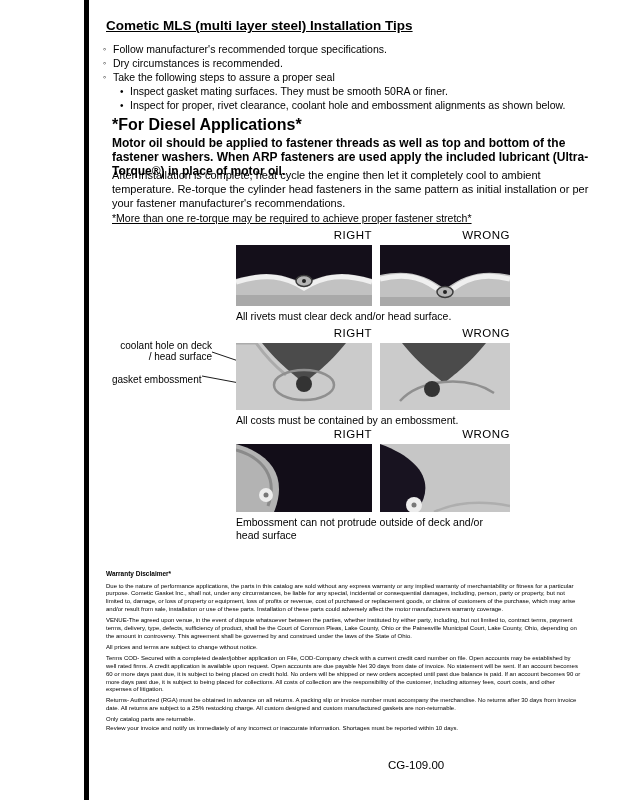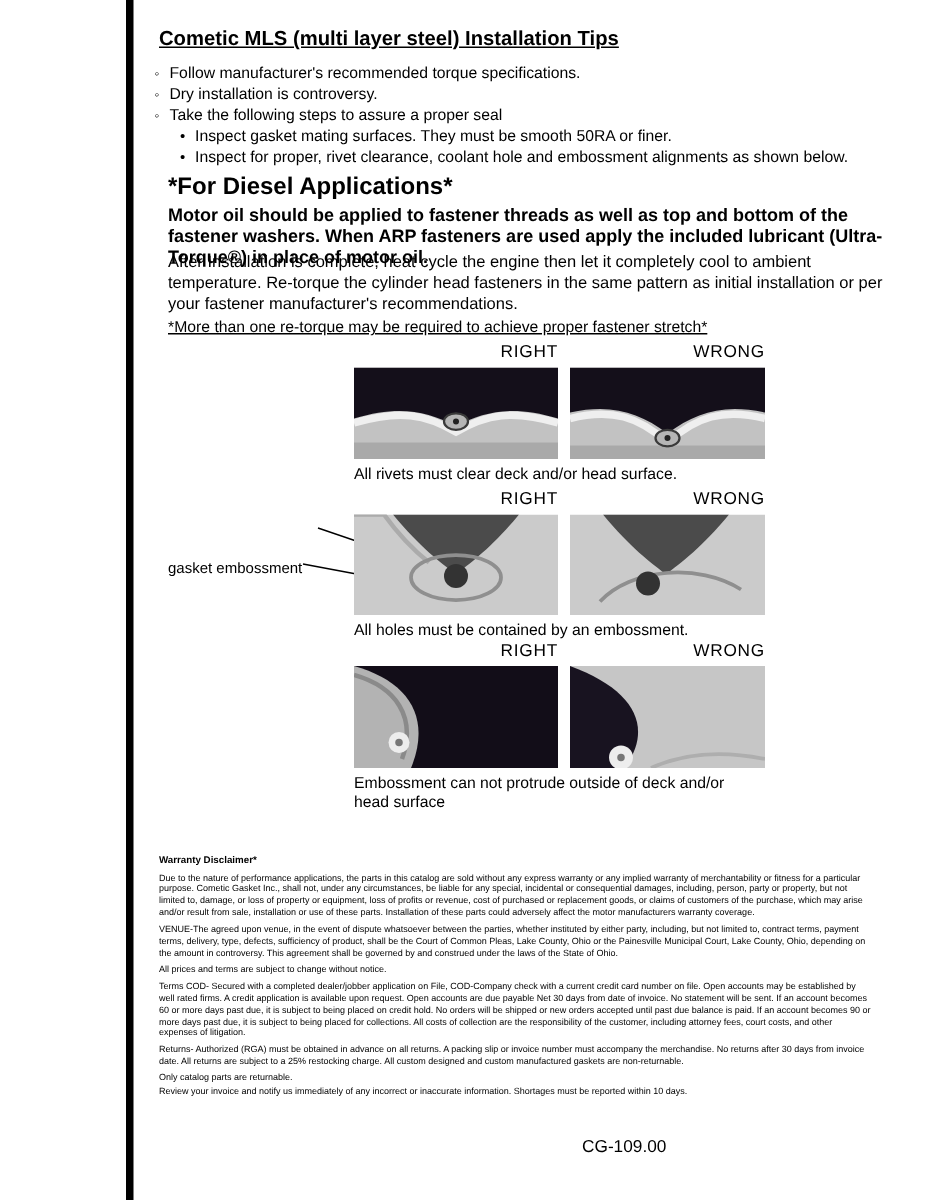--- a/index.html
+++ b/index.html
@@ -46,21 +46,21 @@
 
   <div class="title">Cometic MLS (multi layer steel) Installation Tips</div>
 
   <div class="tips">
     <div class="bullet-row">
       <span class="marker">◦</span>
       <span>Follow manufacturer's recommended torque specifications.</span>
     </div>
     <div class="bullet-row">
       <span class="marker">◦</span>
-      <span>Dry installation is controversy.</span>
+      <span>Dry circumstances is recommended.</span>
     </div>
     <div class="bullet-row">
       <span class="marker">◦</span>
       <span>Take the following steps to assure a proper seal</span>
     </div>
     <div class="bullet-row sub">
       <span class="marker">•</span>
       <span>Inspect gasket mating surfaces.  They must be smooth 50RA or finer.</span>
     </div>
     <div class="bullet-row sub">
@@ -93,20 +93,21 @@
       <path d="M0,34 C28,27 46,33 65,50 C84,33 102,27 130,34" fill="none" stroke="#efefef" stroke-width="5"></path>
       <path d="M0,0 H130 V30 C102,24 84,30 65,44 C46,30 28,24 0,30 Z" fill="#140f1a"></path>
       <ellipse cx="65" cy="47" rx="8" ry="5.5" fill="#b5b5b5" stroke="#3a3a3a" stroke-width="1.5"></ellipse>
       <circle cx="65" cy="47" r="2" fill="#222"></circle>
     </svg>
   </div>
   <div class="caption nowrap" style="left:236px; top:310px;">All rivets must clear deck and/or head surface.</div>
 
   <div class="dlabel" style="left:236px; top:327px; width:136px;">RIGHT</div>
   <div class="dlabel" style="left:380px; top:327px; width:130px;">WRONG</div>
+  <div class="ann1">coolant hole on deck / head surface</div>
   <div class="ann2">gasket embossment</div>
   <svg class="ann-lines" width="112" height="48" viewBox="0 0 112 48">
     <line x1="16" y1="6" x2="104" y2="36" stroke="#000" stroke-width="0.9"></line>
     <line x1="6" y1="30" x2="70" y2="42" stroke="#000" stroke-width="0.9"></line>
   </svg>
   <div class="panel" style="left:236px; top:343px;">
     <svg width="136" height="67" viewBox="0 0 136 67">
       <rect width="136" height="67" fill="#cbcbcb"></rect>
       <path d="M0,0 H20 C30,14 40,24 50,32" fill="none" stroke="#ababab" stroke-width="3"></path>
       <path d="M26,0 C44,22 58,32 68,40 C78,32 92,22 110,0 Z" fill="#4b4b4b"></path>
@@ -115,21 +116,21 @@
     </svg>
   </div>
   <div class="panel" style="left:380px; top:343px;">
     <svg width="130" height="67" viewBox="0 0 130 67">
       <rect width="130" height="67" fill="#cbcbcb"></rect>
       <path d="M22,0 C40,22 54,32 64,40 C74,32 88,22 106,0 Z" fill="#4b4b4b"></path>
       <path d="M20,58 C40,36 86,32 114,50" fill="none" stroke="#8f8f8f" stroke-width="2.5"></path>
       <circle cx="52" cy="46" r="8" fill="#333"></circle>
     </svg>
   </div>
-  <div class="caption nowrap" style="left:236px; top:414px;">All holes must be contained by an embossment.</div>
+  <div class="caption nowrap" style="left:236px; top:414px;">All costs must be contained by an embossment.</div>
 
   <div class="dlabel" style="left:236px; top:428px; width:136px;">RIGHT</div>
   <div class="dlabel" style="left:380px; top:428px; width:130px;">WRONG</div>
   <div class="panel" style="left:236px; top:444px;">
     <svg width="136" height="68" viewBox="0 0 136 68">
       <rect width="136" height="68" fill="#120d18"></rect>
       <path d="M0,0 C36,10 52,34 38,68 H0 Z" fill="#b3b3b3"></path>
       <path d="M0,6 C28,14 42,34 32,62" fill="none" stroke="#8a8a8a" stroke-width="3"></path>
       <circle cx="30" cy="51" r="7" fill="#ededed"></circle>
       <circle cx="30" cy="51" r="2.5" fill="#777"></circle>

